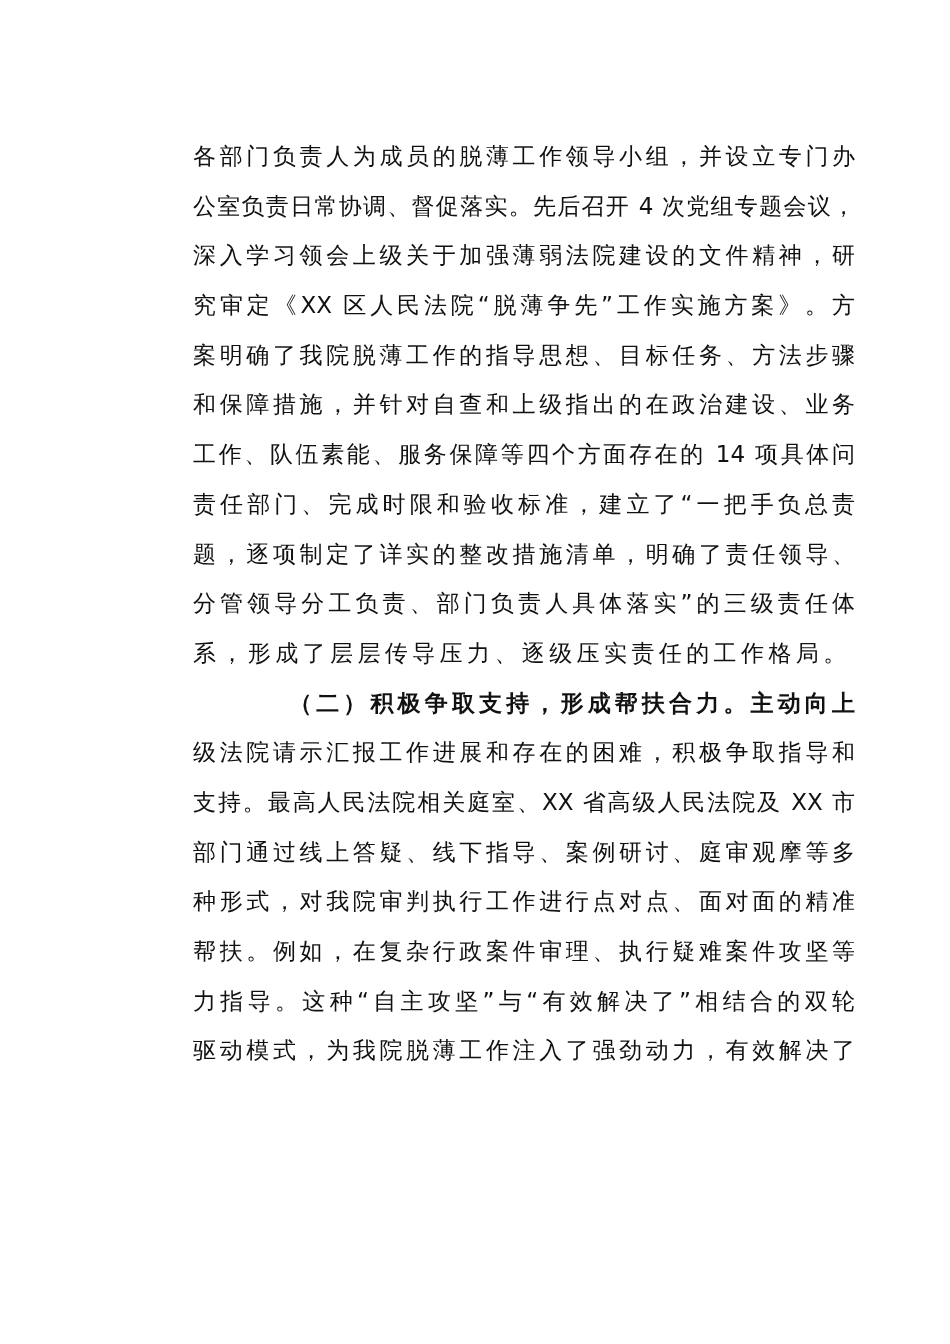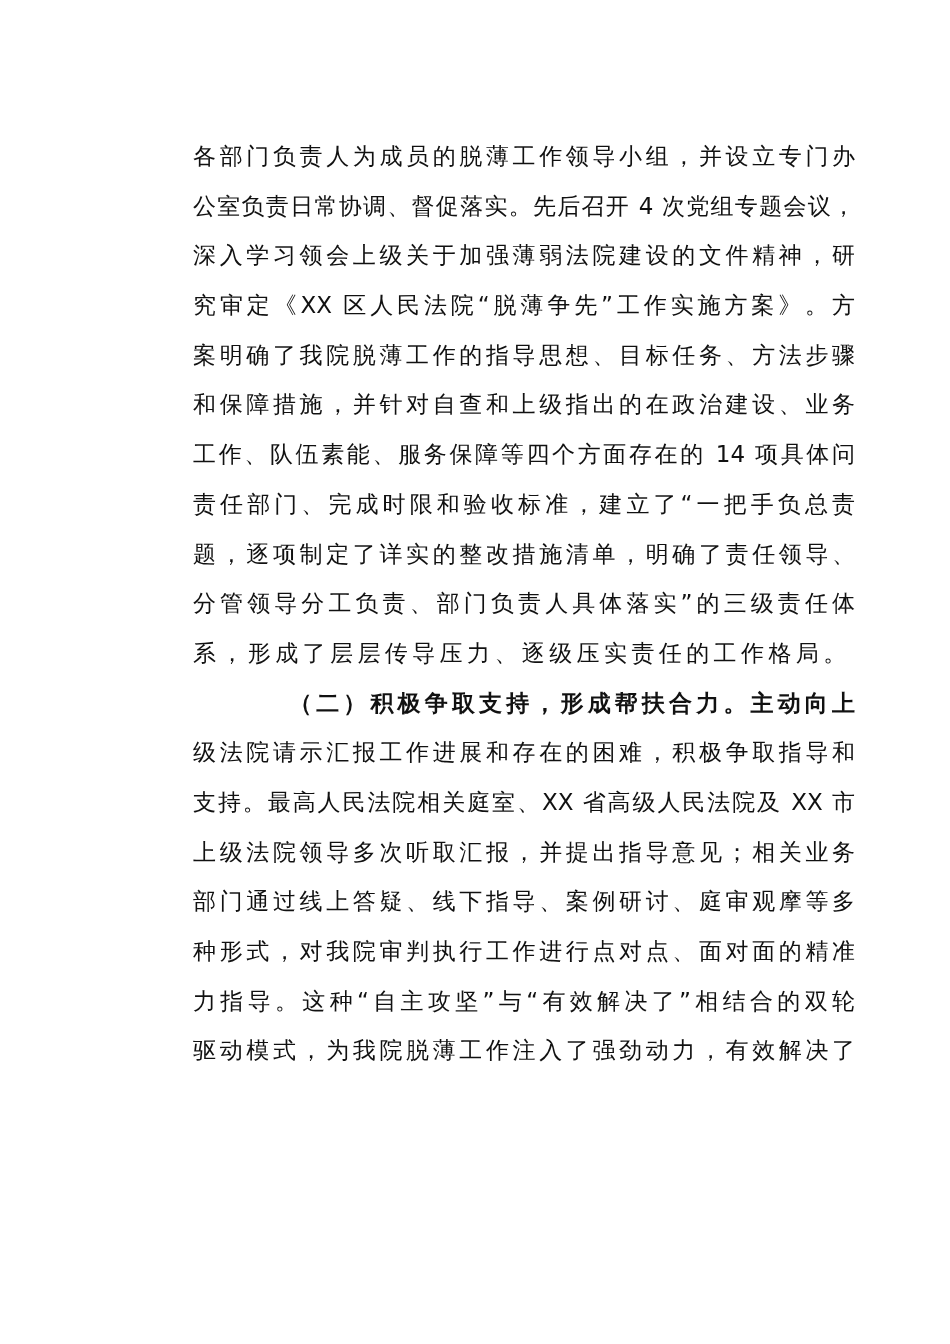--- a/index.html
+++ b/index.html
@@ -61,19 +61,19 @@
     <span class="line">案明确了我院脱薄工作的指导思想、目标任务、方法步骤</span>
     <span class="line">和保障措施，并针对自查和上级指出的在政治建设、业务</span>
     <span class="line">工作、队伍素能、服务保障等四个方面存在的 14 项具体问</span>
     <span class="line">责任部门、完成时限和验收标准，建立了“一把手负总责</span>
     <span class="line">题，逐项制定了详实的整改措施清单，明确了责任领导、</span>
     <span class="line">分管领导分工负责、部门负责人具体落实”的三级责任体</span>
     <span class="line last">系，形成了层层传导压力、逐级压实责任的工作格局。</span>
     <span class="line indent">（二）积极争取支持，形成帮扶合力。主动向上</span>
     <span class="line">级法院请示汇报工作进展和存在的困难，积极争取指导和</span>
     <span class="line">支持。最高人民法院相关庭室、XX 省高级人民法院及 XX 市</span>
-    <span class="line">上级法院领导多次听取汇报，并提出指导意见；相关业务</span>
     <span class="line">部门通过线上答疑、线下指导、案例研讨、庭审观摩等多</span>
     <span class="line">种形式，对我院审判执行工作进行点对点、面对面的精准</span>
+    <span class="line">帮扶。例如，在复杂行政案件审理、执行疑难案件攻坚等</span>
     <span class="line">力指导。这种“自主攻坚”与“有效解决了”相结合的双轮</span>
     <span class="line">驱动模式，为我院脱薄工作注入了强劲动力，有效解决了</span>
   </div>
 </div>
 
 </body></html>

